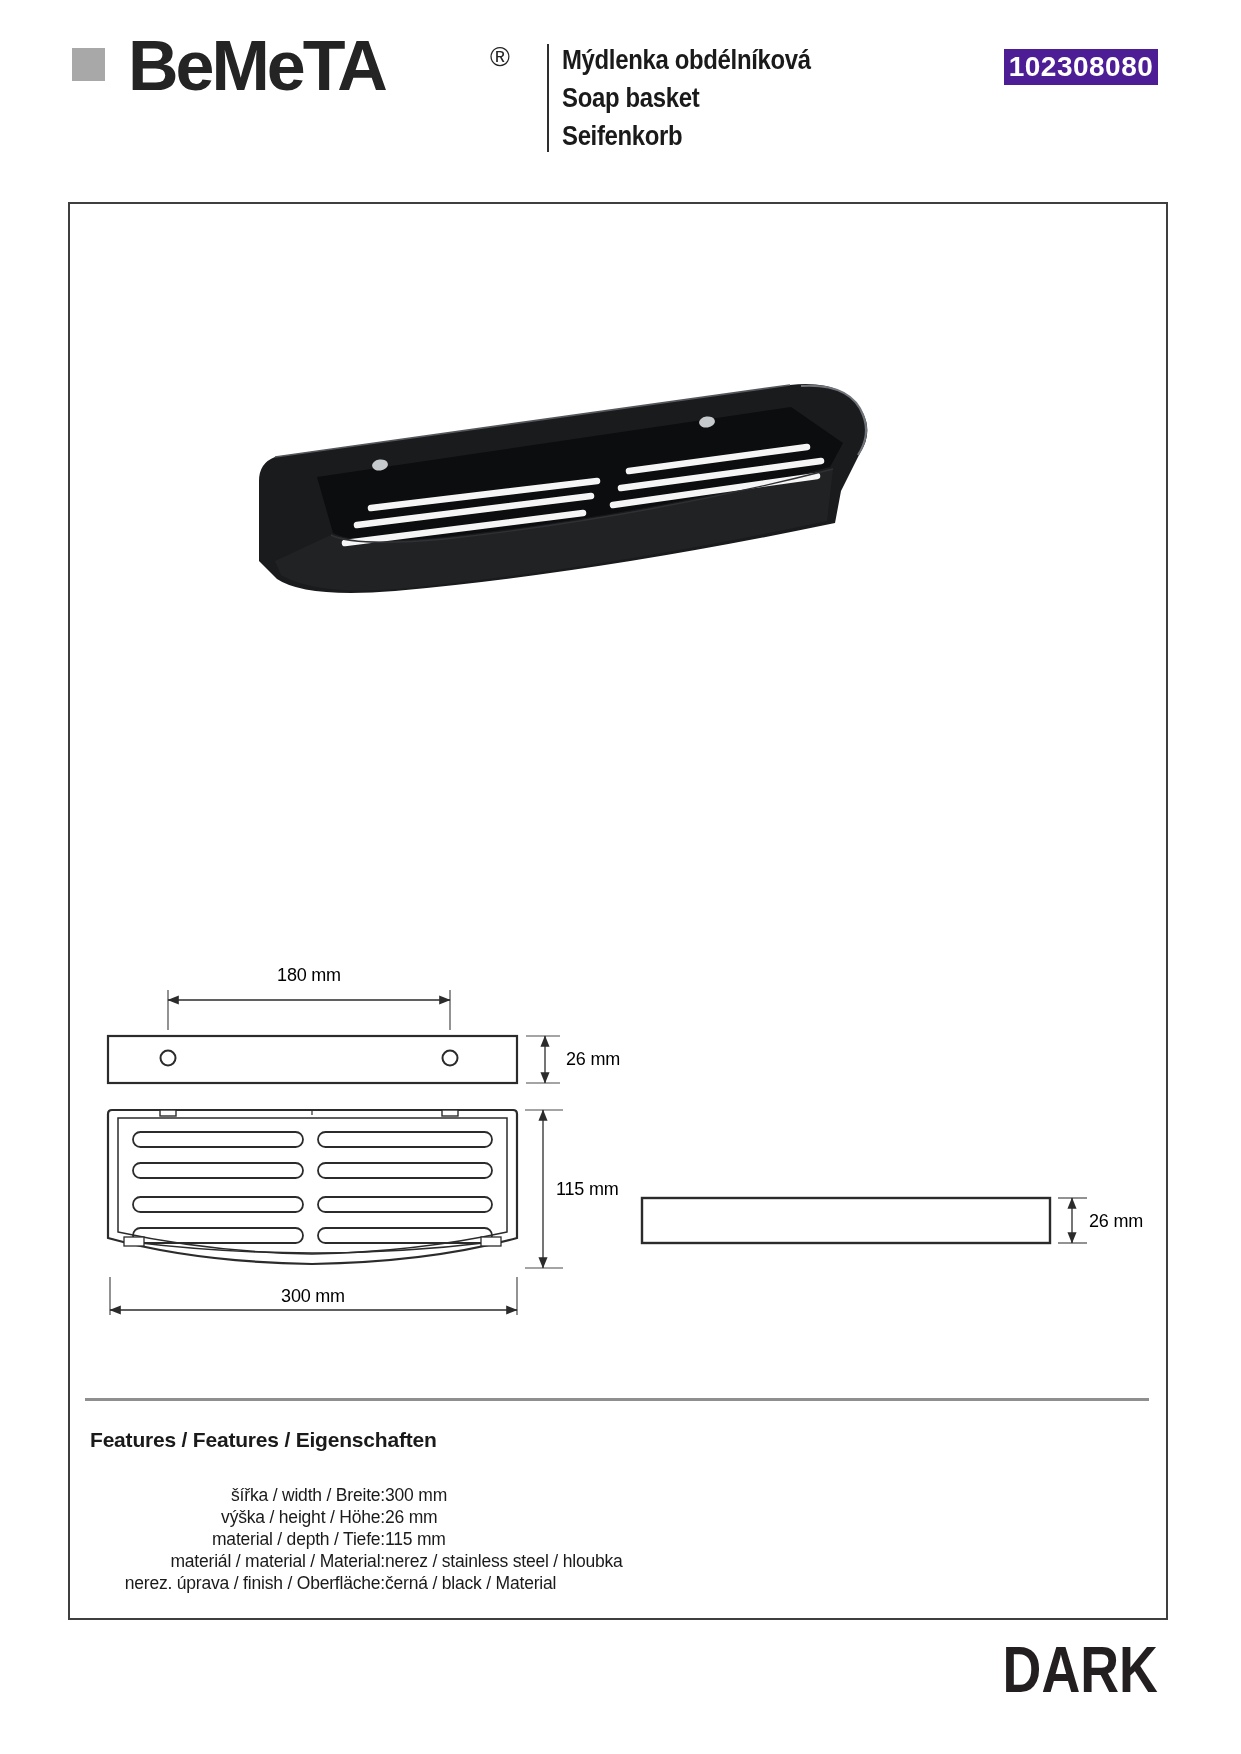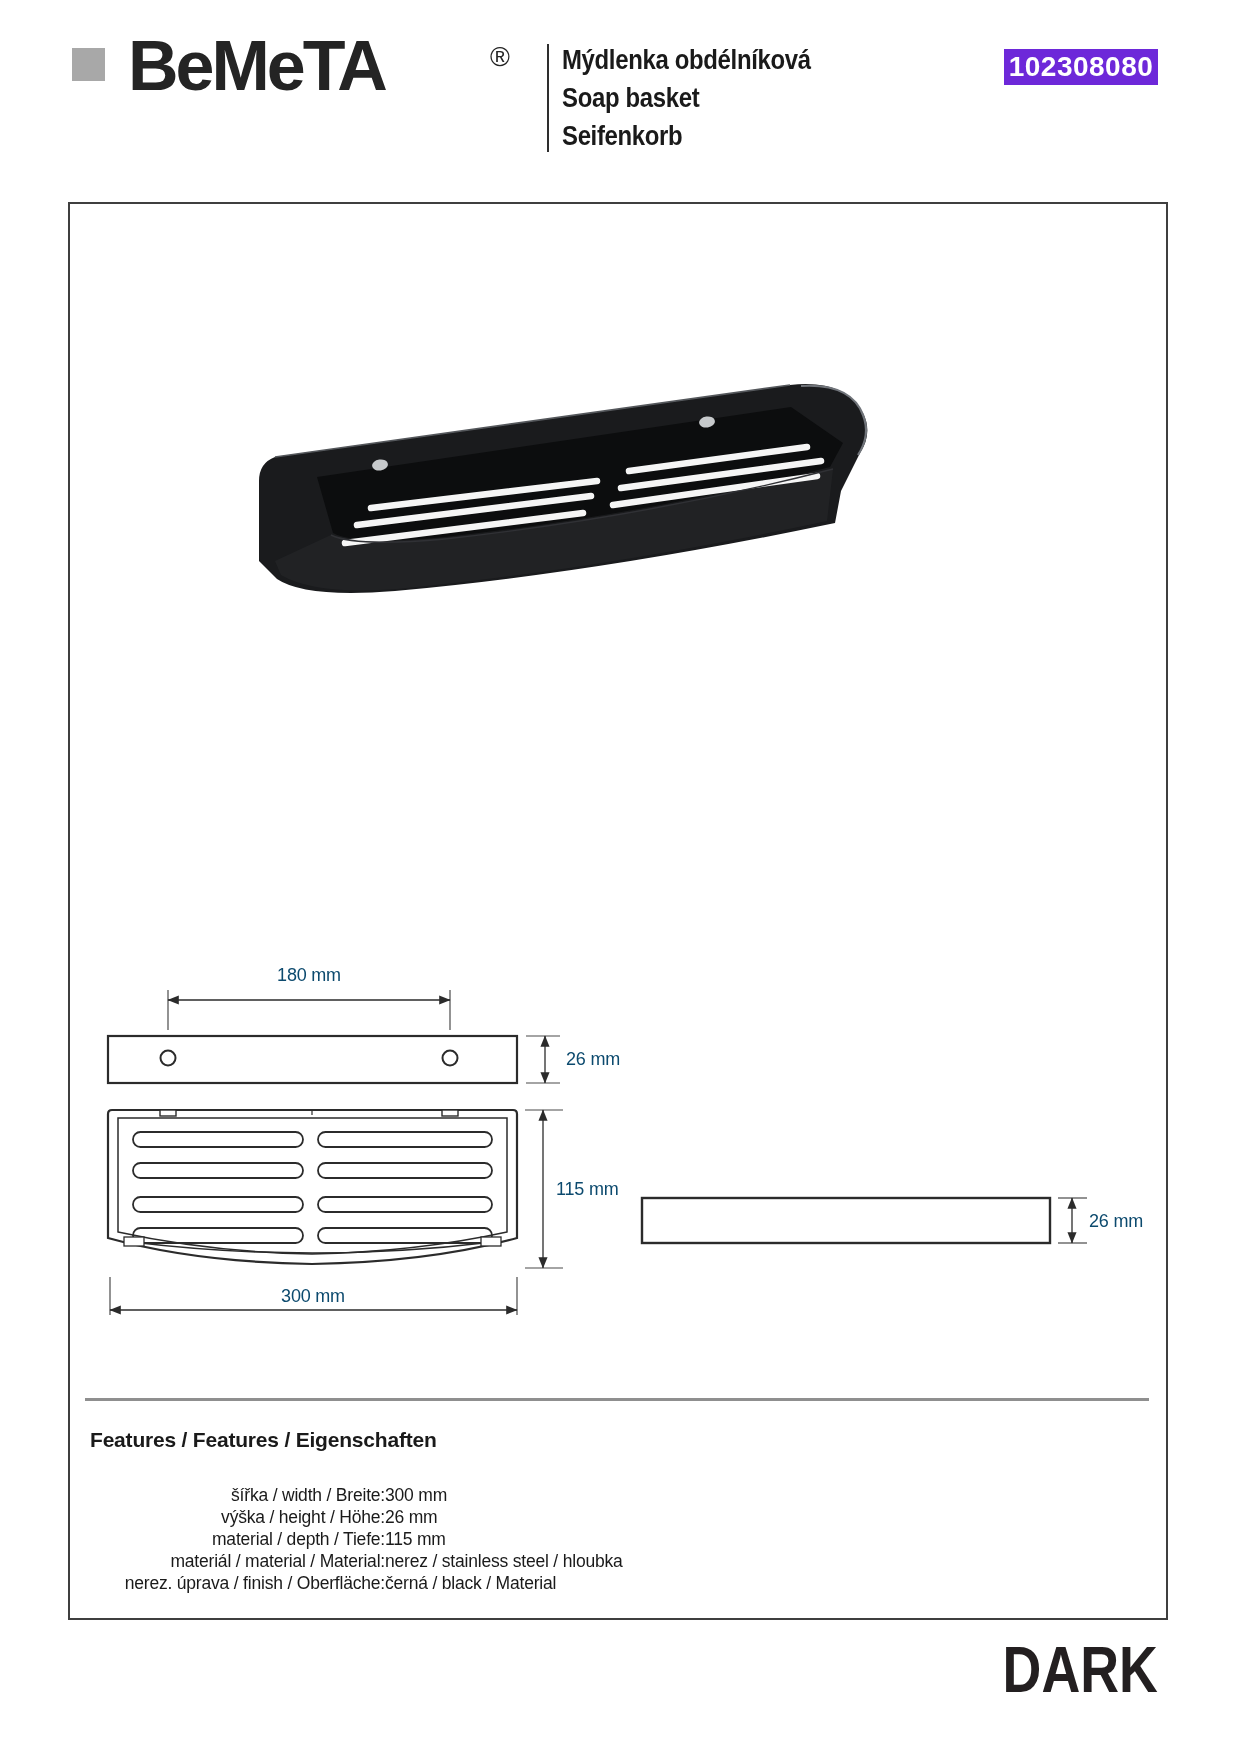--- a/index.html
+++ b/index.html
@@ -32,34 +32,34 @@
   .title-block{
     position:absolute;left:562px;top:40px;width:420px;
   }
   .title-line{
     font-size:28.5px;font-weight:bold;line-height:38px;
     letter-spacing:-0.4px;white-space:nowrap;
     transform:scaleX(0.84);transform-origin:left top;
   }
   .code-badge{
     position:absolute;left:1004px;top:49px;width:154px;height:36px;
-    background:#6d28d9;color:#ffffff;
+    background:#4c1d95;color:#ffffff;
     font-size:28px;font-weight:bold;letter-spacing:0.5px;
     display:flex;align-items:center;justify-content:center;
   }
   
   .frame{
     position:absolute;left:68px;top:202px;width:1100px;height:1418px;
     border:2px solid #3f3f3f;box-sizing:border-box;
   }
   
   .photo-svg{position:absolute;left:245px;top:365px;}
   .drawings-svg{position:absolute;left:80px;top:950px;}
   .dim-label{
-    position:absolute;font-size:18px;color:#0c4a6e;white-space:nowrap;
+    position:absolute;font-size:18px;color:#000000;white-space:nowrap;
     letter-spacing:-0.2px;
     text-align:center;
   }
   .dim-centered{transform:translateX(-50%);}
   
   .param-rule{
     position:absolute;left:85px;top:1398px;width:1064px;height:3px;
     background:#8f8f8f;
   }
   .param-heading{

